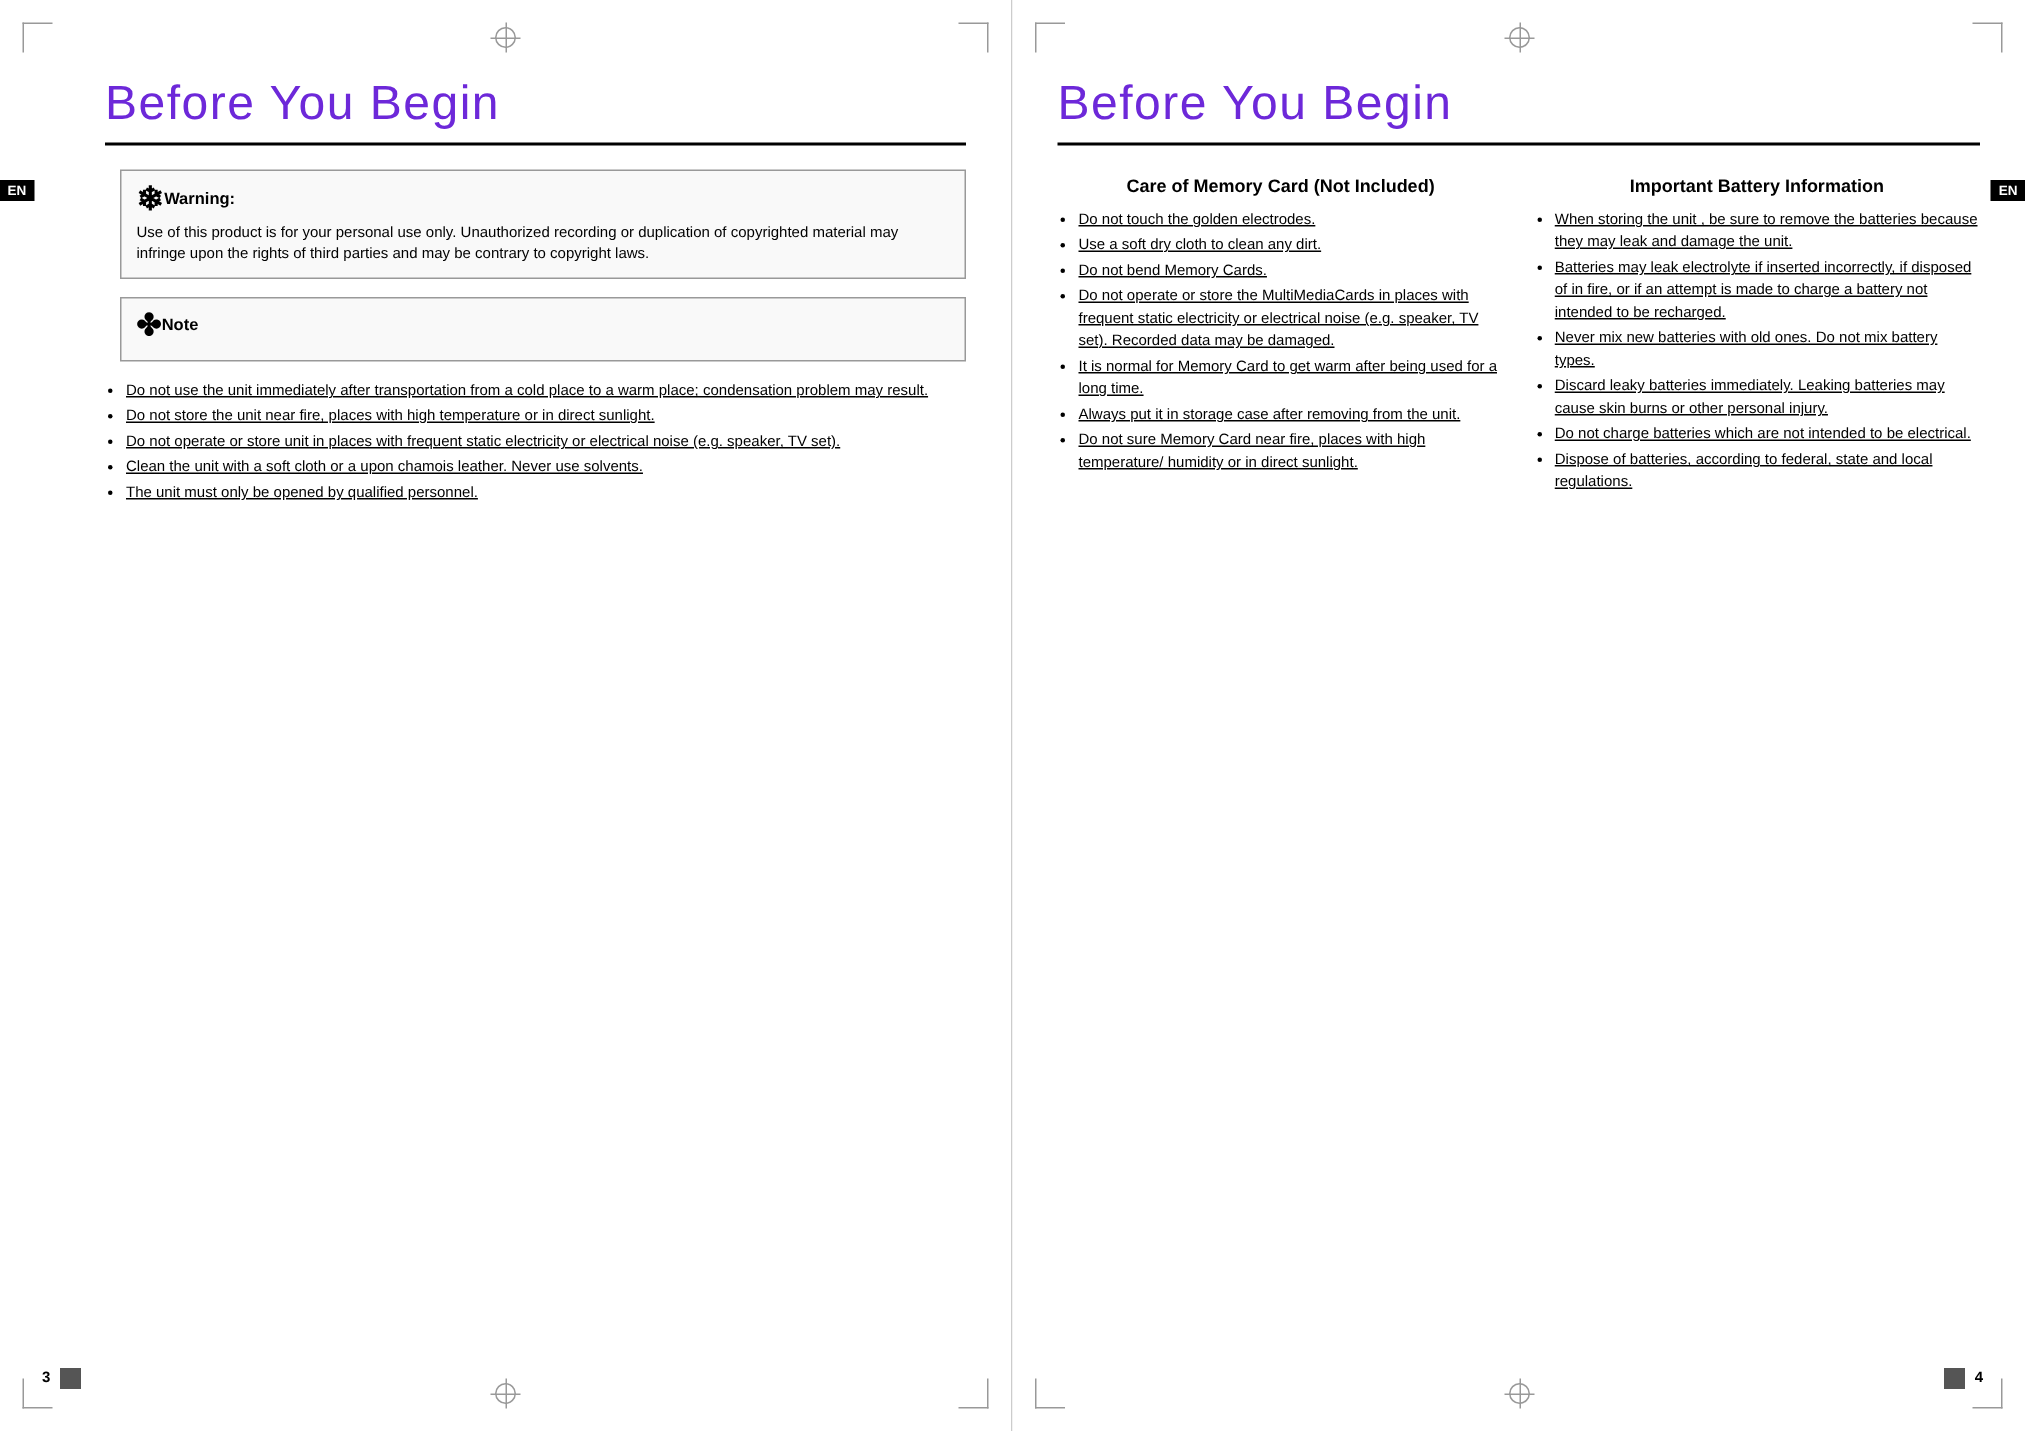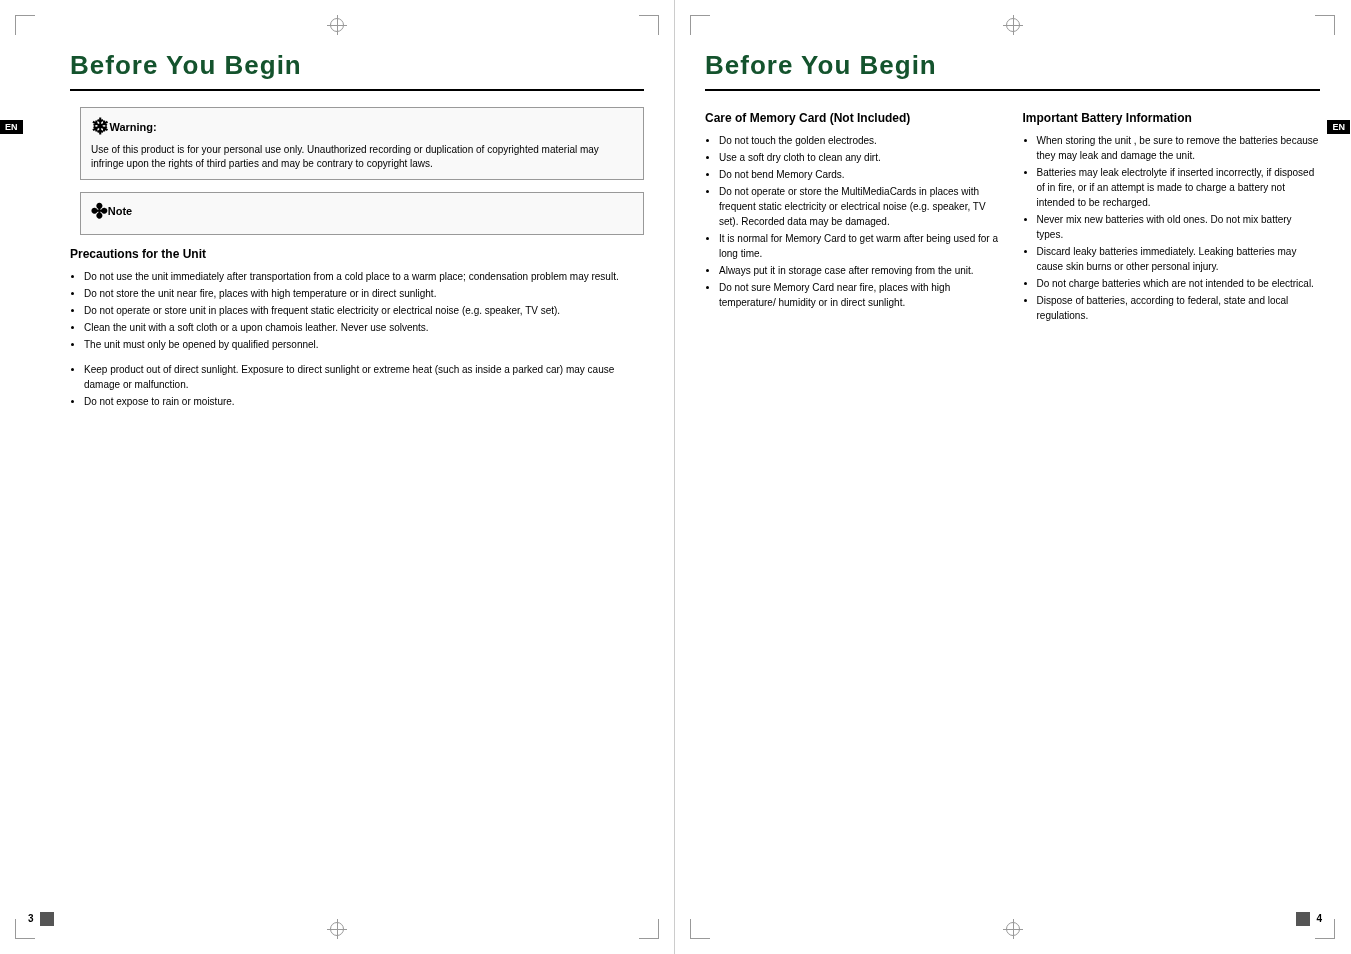--- a/index.html
+++ b/index.html
@@ -78,23 +78,23 @@
       transform: translateX(-50%);
     }
     .crosshair-bottom {
       bottom: 15px;
       left: 50%;
       transform: translateX(-50%);
     }
 
     
     .page-title {
-      font-size: 26px;
-      font-weight: bold;
-      color: #14532d;
+      font-size: 32px;
+      font-weight: normal;
+      color: #6d28d9;
       border-bottom: 2px solid #000;
       padding-bottom: 8px;
       margin-bottom: 16px;
       margin-top: 10px;
       letter-spacing: 1px;
     }
 
     
     .en-badge {
       position: absolute;
@@ -140,33 +140,35 @@
       line-height: 1.4;
       color: #000;
     }
 
     
     .section-title {
       font-size: 12px;
       font-weight: bold;
       margin-bottom: 8px;
       margin-top: 4px;
+      text-align: center;
     }
 
     
     ul.bullet-list {
       margin-left: 14px;
       margin-bottom: 10px;
     }
 
     ul.bullet-list li {
       font-size: 10px;
       line-height: 1.5;
       margin-bottom: 2px;
       list-style-type: disc;
+      text-decoration: underline;
     }
 
     
     .two-col {
       display: flex;
       gap: 20px;
     }
 
     .col {
       flex: 1;
@@ -248,35 +250,30 @@
     </div>
 
     <div class="info-box">
       <div class="info-box-header">
         <span class="note-icon">✤</span>
         <span>Note</span>
       </div>
     </div>
 
     <div class="section">
-      <div class="section-title">Precautions for the Unit</div>
       <ul class="bullet-list">
         <li>Do not use the unit immediately after transportation from a cold place to a warm place; condensation problem may result.</li>
         <li>Do not store the unit near fire, places with high temperature or in direct sunlight.</li>
         <li>Do not operate or store unit in places with frequent static electricity or electrical noise (e.g. speaker, TV set).</li>
         <li>Clean the unit with a soft cloth or a upon chamois leather. Never use solvents.</li>
         <li>The unit must only be opened by qualified personnel.</li>
       </ul>
     </div>
 
     <div class="section">
-      <ul class="bullet-list">
-        <li>Keep product out of direct sunlight. Exposure to direct sunlight or extreme heat (such as inside a parked car) may cause damage or malfunction.</li>
-        <li>Do not expose to rain or moisture.</li>
-      </ul>
     </div>
   </div>
 
   <div class="page-num page-num-left">
     <span>3</span>
     <span class="page-num-box"></span>
   </div>
 </div>
 
 <div class="page">

